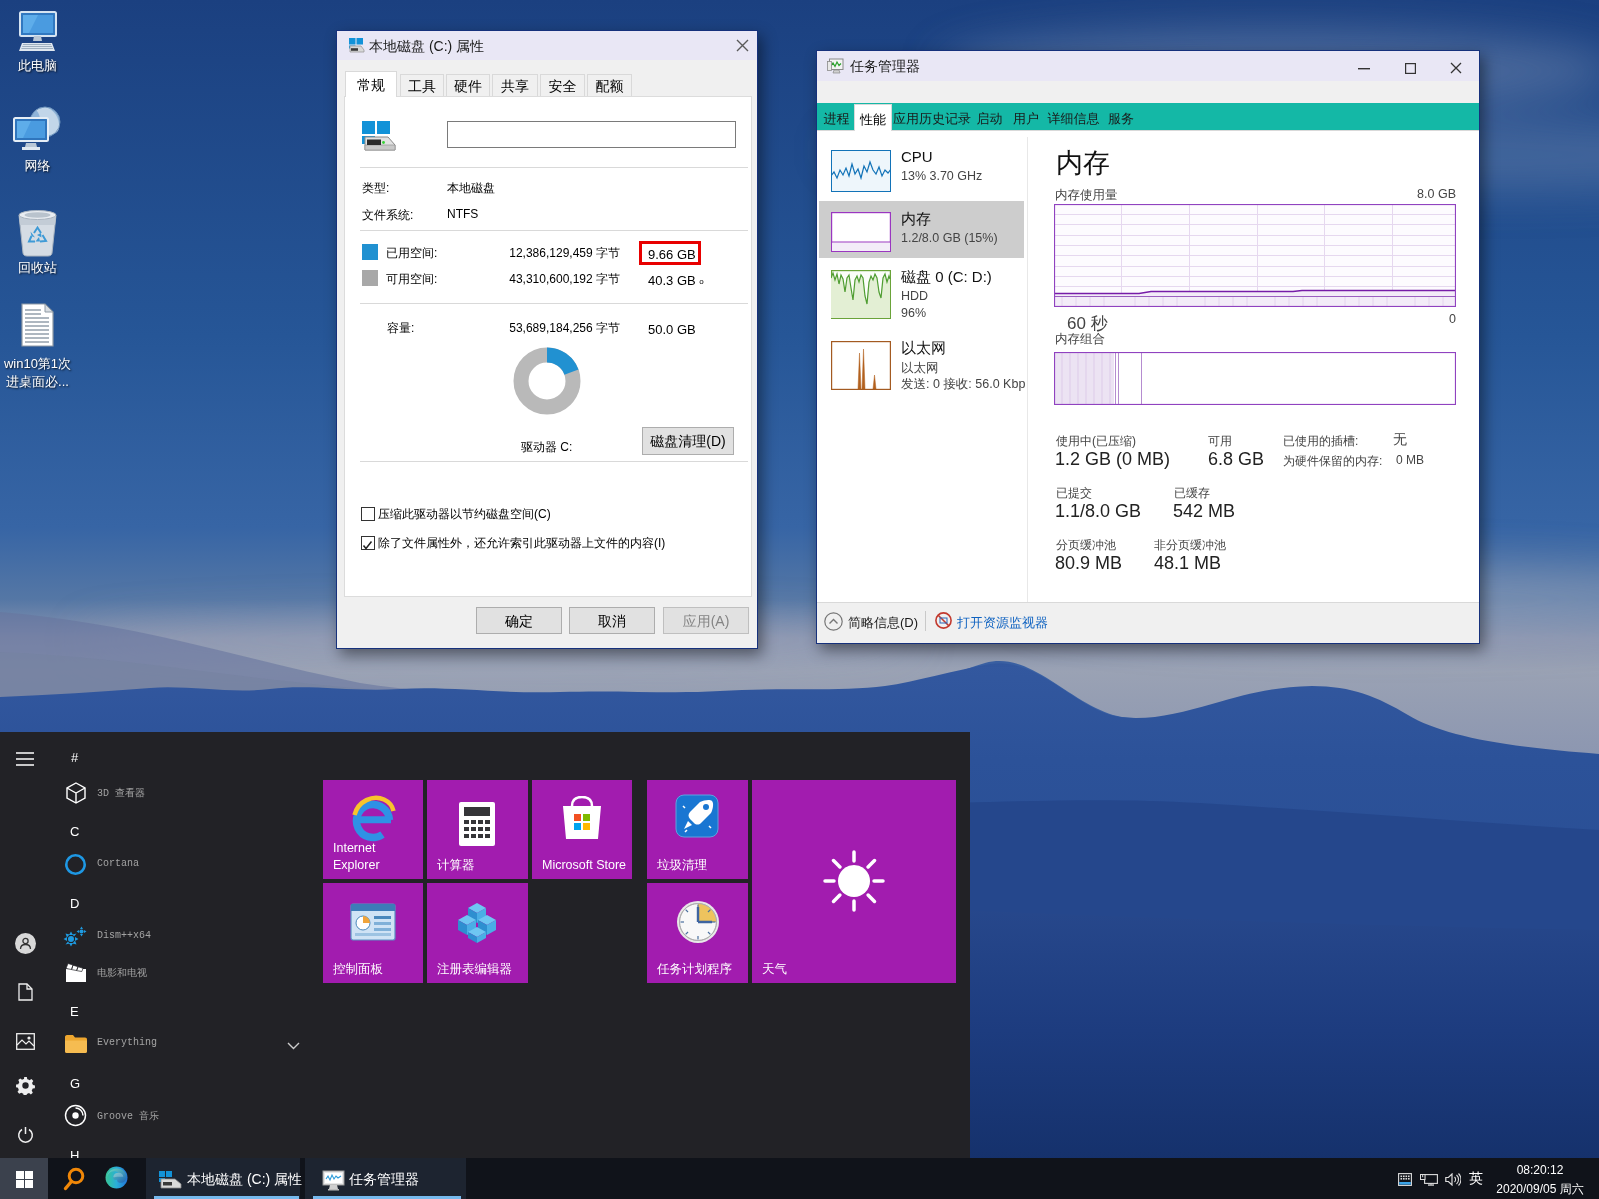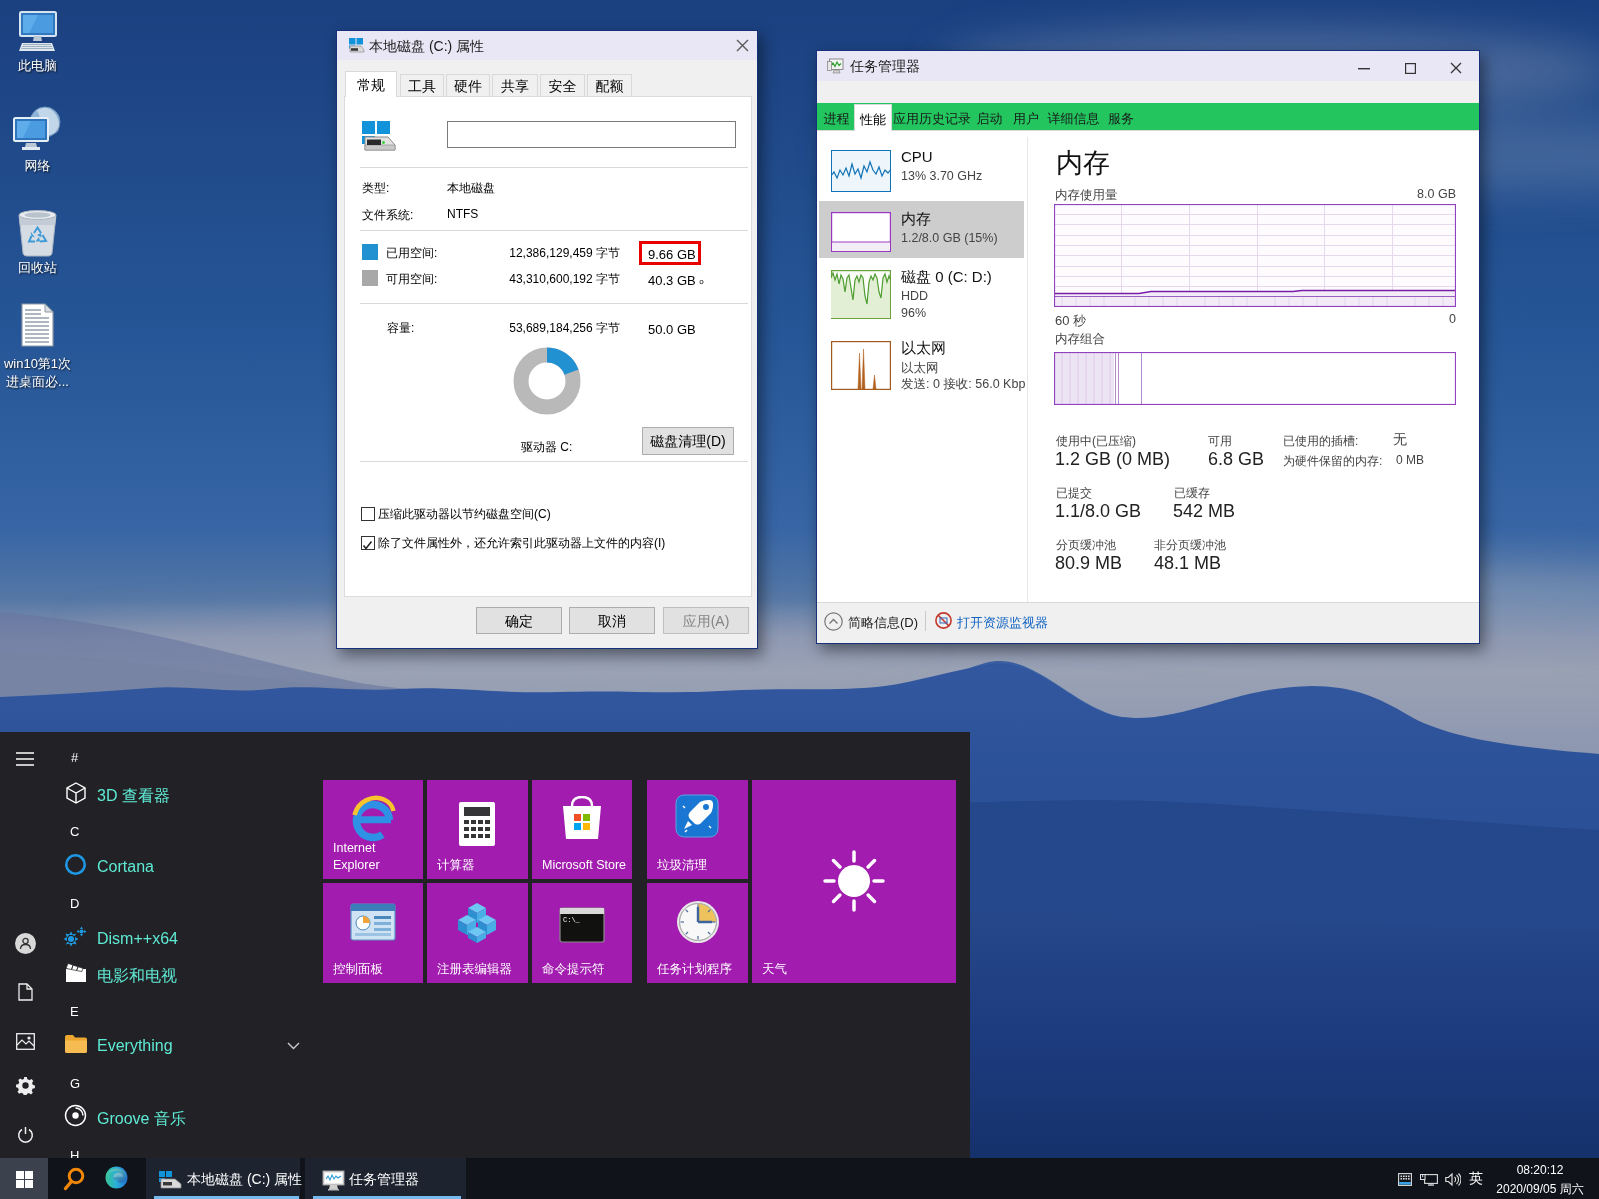--- a/index.html
+++ b/index.html
@@ -27,21 +27,21 @@
 .dtab { position:absolute; top:43px; height:24px; background:#f0f0f0; border:1px solid #d9d9d9; text-align:center; font-size:14px; padding-top:3px; z-index:1; }
 .hsep { position:absolute; left:15px; width:388px; height:1px; background:#d9d9d9; }
 .drow { position:absolute; font-size:12px; color:#000; white-space:nowrap; }
 .dbtn { background:#e1e1e1; border:1px solid #adadad; font-size:14px; text-align:center; padding-top:5px; }
 .tmmenu { position:absolute; top:3px; font-size:13px; color:#1a1a1a; }
 .tmtab { position:absolute; top:2px; height:26px; font-size:13px; color:#1a1a1a; text-align:center; padding-top:5px; }
 .tmh1 { position:absolute; font-size:15px; color:#111; white-space:nowrap; }
 .tmh2 { position:absolute; font-size:12px; color:#444; white-space:nowrap; }
 .tmbig { position:absolute; font-size:18px; color:#222; white-space:nowrap; }
 .slh { position:absolute; font-size:13px; color:#fff; }
-.sli { position:absolute; font-size:16px; color:#5eead4; white-space:nowrap; }
+.sli { position:absolute; font-size:10px; color:#a3a3a3; white-space:nowrap;font-family:Liberation Mono, monospace; }
 .tile { position:absolute; background:#a21caf; }
 .tlabel { position:absolute; left:10px; bottom:5px; font-size:12.5px; color:#fff; line-height:1.35; }
 </style>
 </head>
 <body>
 <div id="screen">
 <svg id="wall" width="1599" height="1199" viewBox="0 0 1599 1199">
   <defs>
     <linearGradient id="sky" x1="0" y1="0" x2="0" y2="1">
       <stop offset="0" stop-color="#1b4080"></stop>
@@ -233,21 +233,21 @@
         </svg>
     <svg class="abs" style="left:588px;top:12px" width="11" height="11" viewBox="0 0 11 11">
           <rect x="0.6" y="0.6" width="9.8" height="9.8" fill="none" stroke="#333" stroke-width="1.2"></rect>
         </svg>
     <svg class="abs" style="left:633px;top:11px" width="12" height="12" viewBox="0 0 12 12">
           <path d="M1,1 L11,11 M11,1 L1,11" stroke="#333" stroke-width="1.3"></path>
         </svg>
   </div>
 
 
-  <div class="abs" style="left:0;top:52px;width:662px;height:28px;background:#22c55e;border-bottom:1px solid #d9d9d9">
+  <div class="abs" style="left:0;top:52px;width:662px;height:28px;background:#14b8a6;border-bottom:1px solid #d9d9d9">
     <div class="tmtab" style="left:2px;width:35px">进程</div>
     <div class="abs" style="left:37px;top:1px;width:38px;height:27px;background:#fff;border:1px solid #d9d9d9;border-bottom:none;z-index:2;text-align:center;font-size:13px;padding-top:6px">性能</div>
     <div class="tmtab" style="left:76px;width:78px">应用历史记录</div>
     <div class="tmtab" style="left:156px;width:33px">启动</div>
     <div class="tmtab" style="left:191px;width:36px">用户</div>
     <div class="tmtab" style="left:228px;width:57px">详细信息</div>
     <div class="tmtab" style="left:287px;width:34px">服务</div>
   </div>
 
   <div class="abs" style="left:0;top:80px;width:662px;height:512px;background:#fff">
@@ -326,21 +326,21 @@
             <line x1="319" y1="93" x2="319" y2="103"></line>
             <line x1="333" y1="93" x2="333" y2="103"></line>
             <line x1="361" y1="93" x2="361" y2="103"></line>
             <line x1="375" y1="93" x2="375" y2="103"></line>
             <line x1="389" y1="93" x2="389" y2="103"></line>
       </g>
       <path d="M0,89.5 L85,89.5 L97,87.5 L239,87.5 L248,86.5 L402,86.5" fill="none" stroke="#771da8" stroke-width="1.4"></path>
       <line x1="0" y1="92.5" x2="402" y2="92.5" stroke="#9b5fc0" stroke-width="1"></line>
       <rect x="0.5" y="0.5" width="401" height="102" fill="none" stroke="#9042c0" stroke-width="1.2"></rect>
     </svg>
-    <div class="tmh2" style="left:238px;top:181px;font-size:13px">60 秒</div>
+    <div class="tmh2" style="left:250px;top:181px;font-size:17px">60 秒</div>
     <div class="tmh2" style="left:0;top:181px;width:639px;text-align:right;font-size:12.5px">0</div>
     <div class="tmh2" style="left:238px;top:200px;font-size:12.5px">内存组合</div>
     <svg class="abs" style="left:237px;top:221px" width="402" height="53" viewBox="0 0 402 53">
       <rect x="0" y="0" width="402" height="53" fill="#fff"></rect>
       <rect x="0" y="0" width="60" height="53" fill="#ece3f3"></rect>
       <g stroke="#ddcbe9" stroke-width="1">
             <line x1="8" y1="0" x2="8" y2="53"></line>
             <line x1="16" y1="0" x2="16" y2="53"></line>
             <line x1="24" y1="0" x2="24" y2="53"></line>
             <line x1="32" y1="0" x2="32" y2="53"></line>
@@ -555,28 +555,20 @@
         <path d="M31,14 L40,19 L31,24 L22,19 Z" fill="#6ec6f2"></path>
             <path d="M22,19 L31,24 L31,34 L22,29 Z" fill="#2e8fd0"></path>
             <path d="M40,19 L31,24 L31,34 L40,29 Z" fill="#4aaee6"></path>
         <path d="M21,26 L30,31 L21,36 L12,31 Z" fill="#6ec6f2"></path>
             <path d="M12,31 L21,36 L21,42 L12,37 Z" fill="#2e8fd0"></path>
             <path d="M30,31 L21,36 L21,42 L30,37 Z" fill="#4aaee6"></path>
       </g>
     </svg>
     <div class="tlabel">注册表编辑器</div>
   </div>
-  <div class="tile" style="left:532px;top:151px;width:100px;height:100px">
-    <svg style="position:absolute;left:27px;top:24px" width="46" height="36" viewBox="0 0 46 36">
-      <rect x="1" y="1" width="44" height="34" rx="2" fill="#11110f" stroke="#8a8a8a" stroke-width="1.2"></rect>
-      <rect x="1" y="1" width="44" height="6" fill="#d9d9d9"></rect>
-      <text x="4" y="15" font-size="7" fill="#fff" font-family="Liberation Mono,monospace">C:\_</text>
-    </svg>
-    <div class="tlabel">命令提示符</div>
-  </div>
   <div class="tile" style="left:647px;top:151px;width:101px;height:100px">
     <svg style="position:absolute;left:29px;top:17px" width="44" height="44" viewBox="0 0 44 44">
       <circle cx="22" cy="22" r="21" fill="#e8e8e8"></circle>
       <circle cx="22" cy="22" r="18.5" fill="#f8f8f8" stroke="#b0b0b0" stroke-width="1"></circle>
       <path d="M22,3.5 A18.5,18.5 0 0 1 40.5,22 L22,22 Z" fill="#eec35e"></path>
       <circle cx="22" cy="22" r="18.5" fill="none" stroke="#b0b0b0" stroke-width="1"></circle>
       <g stroke="#4a6f9e" stroke-width="1.2">
         <line x1="22" y1="4.5" x2="22" y2="8"></line>
             <line x1="22" y1="36" x2="22" y2="39.5"></line>
         <line x1="4.5" y1="22" x2="8" y2="22"></line>

